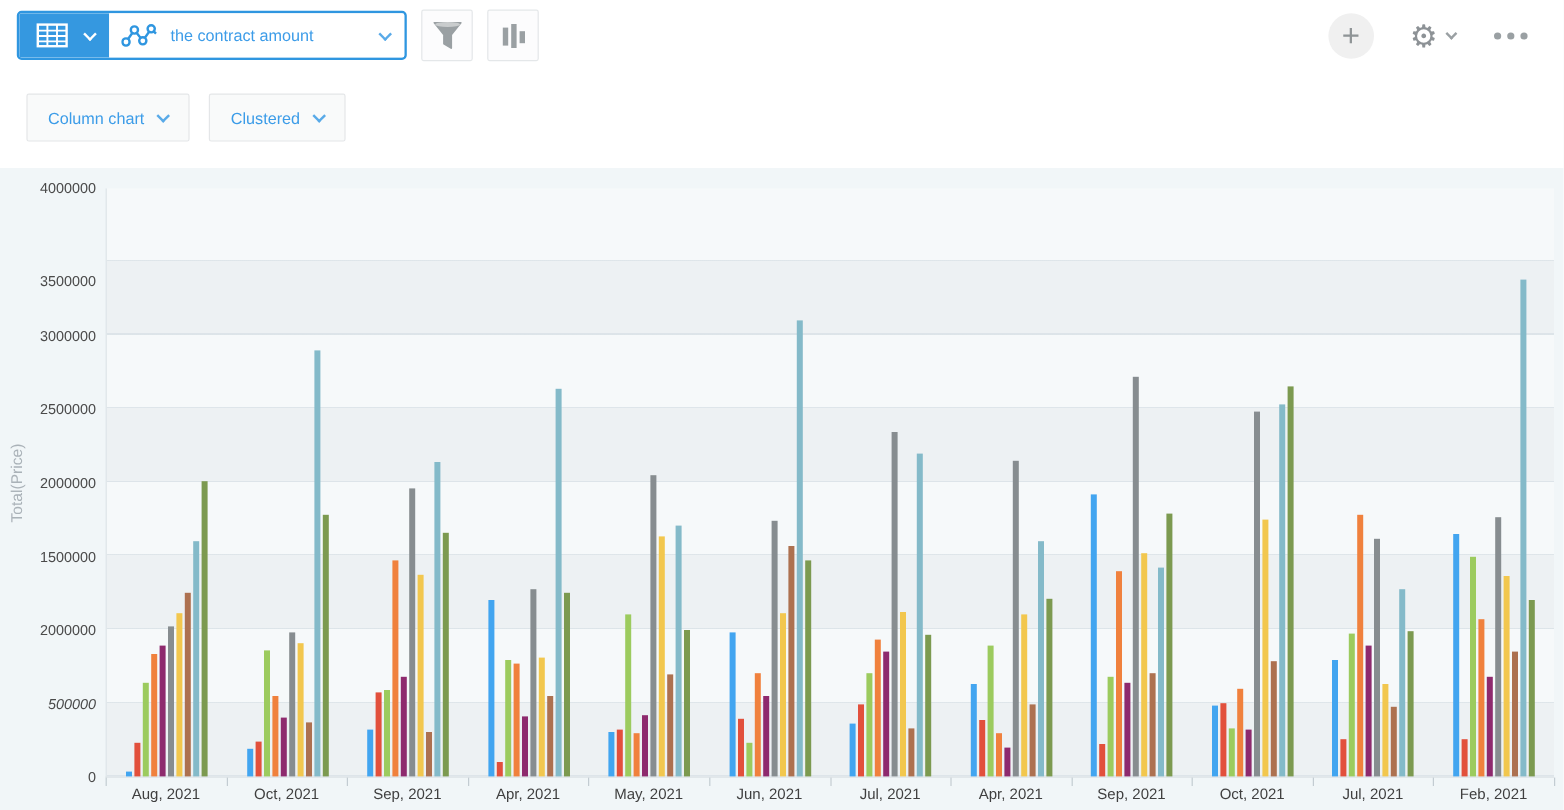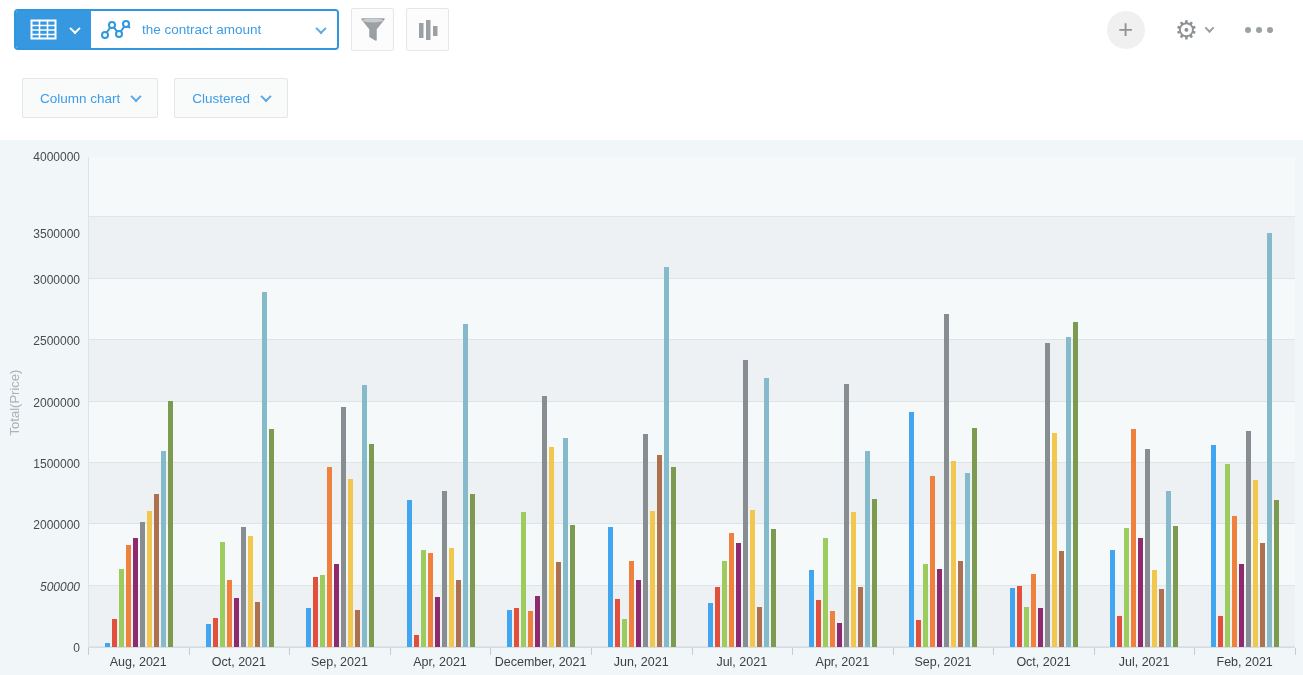--- a/index.html
+++ b/index.html
@@ -326,21 +326,21 @@
       <i style="left: 75%;"></i>
       <i style="left: 83.3333%;"></i>
       <i style="left: 91.6667%;"></i>
       <i style="left: 100%;"></i>
     </div>
   <div class="x-labels">
       <div>Aug, 2021</div>
       <div>Oct, 2021</div>
       <div>Sep, 2021</div>
       <div>Apr, 2021</div>
-      <div>December, 2021</div>
+      <div>May, 2021</div>
       <div>Jun, 2021</div>
       <div>Jul, 2021</div>
       <div>Apr, 2021</div>
       <div>Sep, 2021</div>
       <div>Oct, 2021</div>
       <div>Jul, 2021</div>
       <div>Feb, 2021</div>
     </div>
 </div>
 

